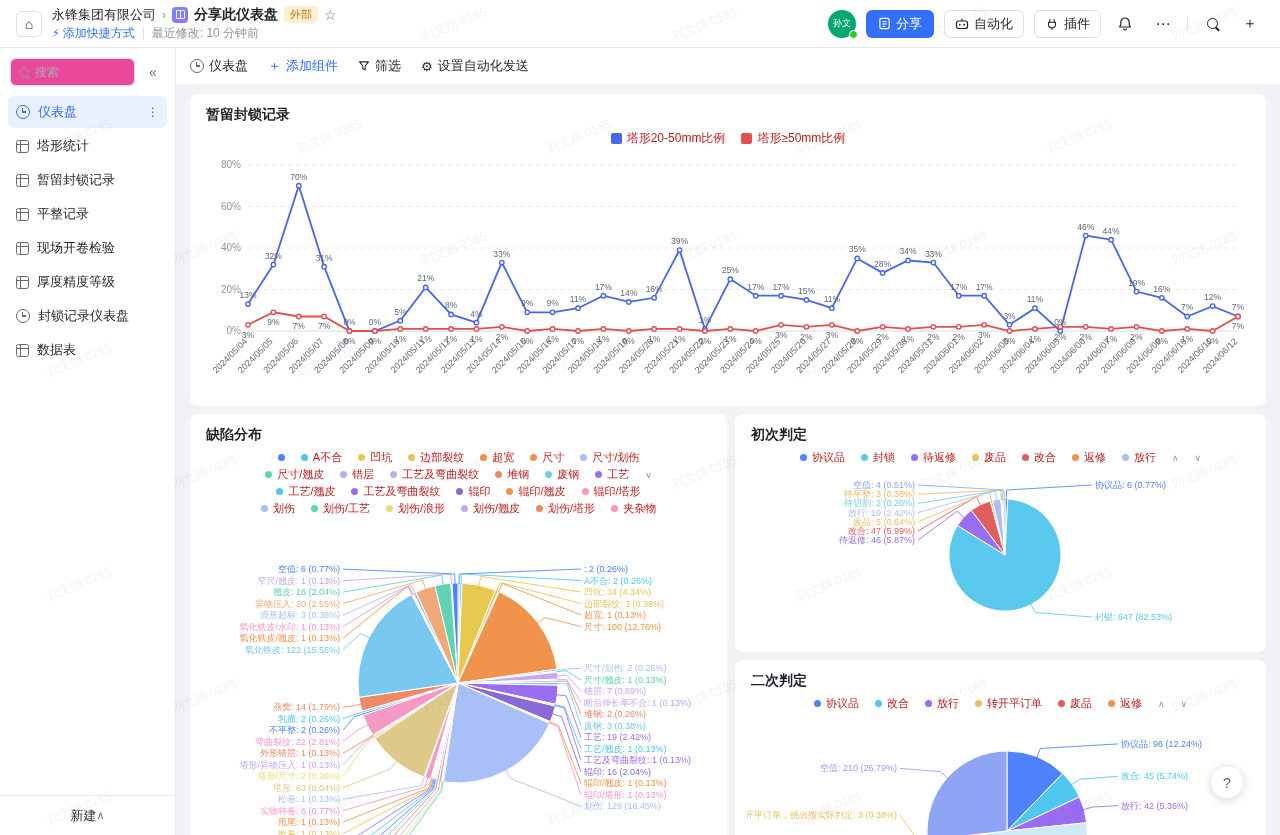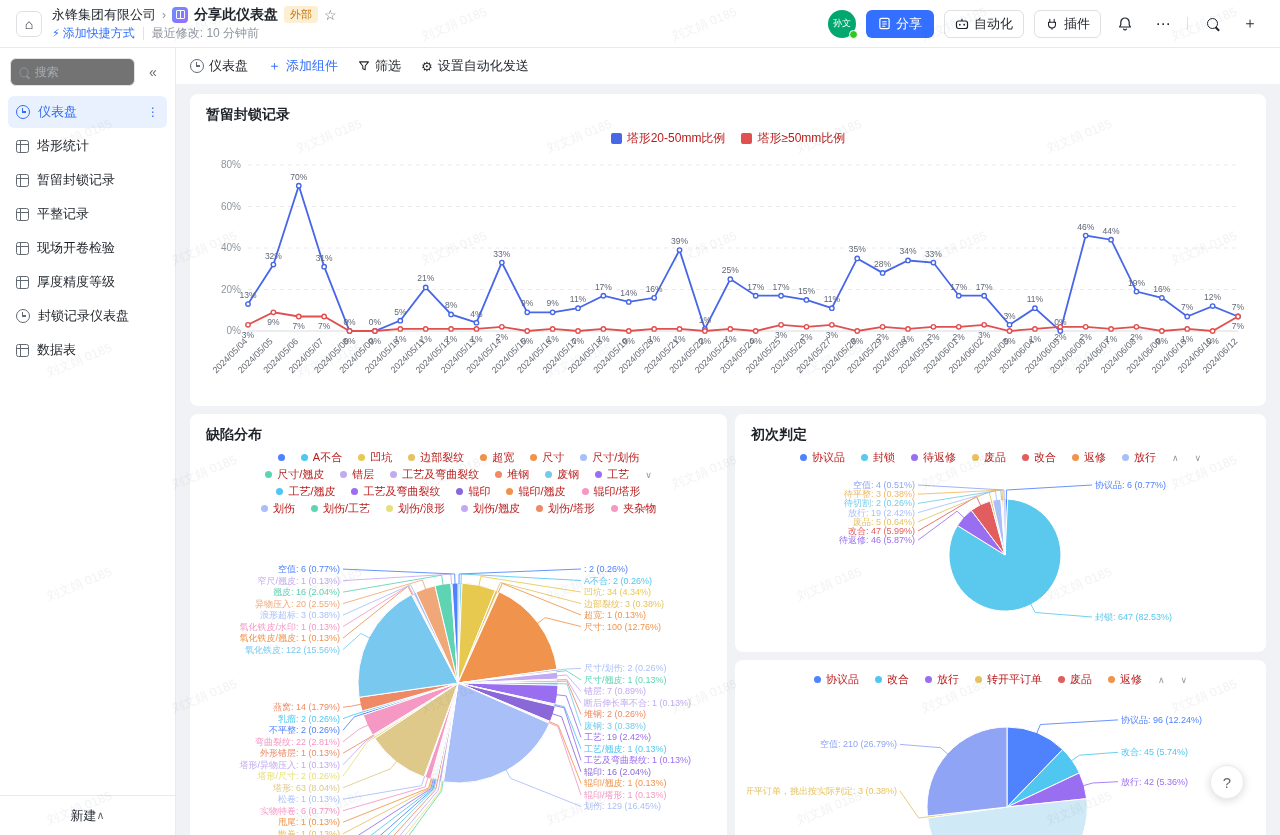--- a/index.html
+++ b/index.html
@@ -33,21 +33,21 @@
   .btn-primary { background:#3370ff; color:#fff; border:none; border-radius:6px; height:28px; padding:0 12px; font-size:13px; display:flex; align-items:center; gap:5px; cursor:pointer; }
   .btn-ghost { background:#fff; border:1px solid #dee0e3; border-radius:6px; height:28px; padding:0 10px; font-size:13px; color:#1f2329; display:flex; align-items:center; gap:5px; cursor:pointer; }
   .icon-btn { width:28px; height:28px; display:flex; align-items:center; justify-content:center; background:none; border:none; font-size:15px; color:#1f2329; cursor:pointer; }
   .css-search { width:11px; height:11px; border:1.6px solid #1f2329; border-radius:50%; position:relative; display:inline-block; }
   .css-search::after { content:""; position:absolute; width:5px; height:1.6px; background:#1f2329; bottom:-2px; right:-3.5px; transform:rotate(45deg); }
 
   
   #body-row { flex:1; display:flex; min-height:0; }
   aside { width:176px; background:#fff; border-right:1px solid #e8eaed; display:flex; flex-direction:column; flex:none; }
   .search-row { display:flex; align-items:center; gap:6px; padding:10px 10px 6px; }
-  .search-box { flex:1; height:28px; border:1px solid #e0e2e6; border-radius:6px; display:flex; align-items:center; gap:6px; padding:0 8px; background:#737373; }
+  .search-box { flex:1; height:28px; border:1px solid #e0e2e6; border-radius:6px; display:flex; align-items:center; gap:6px; padding:0 8px; background:#ec4899; }
   .search-box .css-search { border-color:#8f959e; transform:scale(.9); }
   .search-box .css-search::after { background:#8f959e; }
   .search-box input { border:none; outline:none; width:100%; font-size:12px; background:transparent; font-family:inherit; color:#1f2329; }
   .search-box input::placeholder { color:#a6abb3; }
   .collapse-btn { width:24px; height:24px; background:none; border:none; color:#646a73; font-size:14px; cursor:pointer; }
   nav { flex:1; padding:4px 8px; overflow:hidden; }
   .nav-item { height:32px; display:flex; align-items:center; gap:8px; padding:0 8px; border-radius:6px; font-size:13px; color:#1f2329; cursor:pointer; margin-bottom:2px; position:relative; }
   .nav-item.active { background:#e9f1ff; color:#336df4; }
   .nav-item .kebab { position:absolute; right:8px; color:#336df4; font-size:12px; }
   .i-clock { width:14px; height:14px; border:1.4px solid #646a73; border-radius:50%; position:relative; flex:none; }
@@ -790,20 +790,21 @@
                   <text x="168" y="48.60910758932236" text-anchor="end" font-size="9" fill="#a9bff7">放行: 19 (2.42%)</text>
                   <polyline points="254.5,33.1 253.8,23.1 171,36.4" fill="none" stroke="#74cbe8" stroke-width="1" opacity="0.85"></polyline>
                   <text x="168" y="39.40910758932236" text-anchor="end" font-size="9" fill="#74cbe8">待切割: 2 (0.26%)</text>
                   <polyline points="255.6,33.1 255.1,23.1 171,27.2" fill="none" stroke="#f0b860" stroke-width="1" opacity="0.85"></polyline>
                   <text x="168" y="30.20910758932236" text-anchor="end" font-size="9" fill="#f0b860">待平整: 3 (0.38%)</text>
                   <polyline points="257.1,33.0 257.0,23.0 171,18.0" fill="none" stroke="#8fa4f5" stroke-width="1" opacity="0.85"></polyline>
                   <text x="168" y="21.00910758932236" text-anchor="end" font-size="9" fill="#8fa4f5">空值: 4 (0.51%)</text>
                 </svg>
             </section>
             <section class="card" id="card-second">
+              <h3>二次判定</h3>
               <div id="second-legend" class="legend-row">
                   <span class="lg-item">
                     <span class="lg-dot" style="background: rgb(78, 131, 253);"></span>
                     <span>协议品</span>
                   </span>
                   <span class="lg-item">
                     <span class="lg-dot" style="background: rgb(80, 199, 240);"></span>
                     <span>改合</span>
                   </span>
                   <span class="lg-item">

